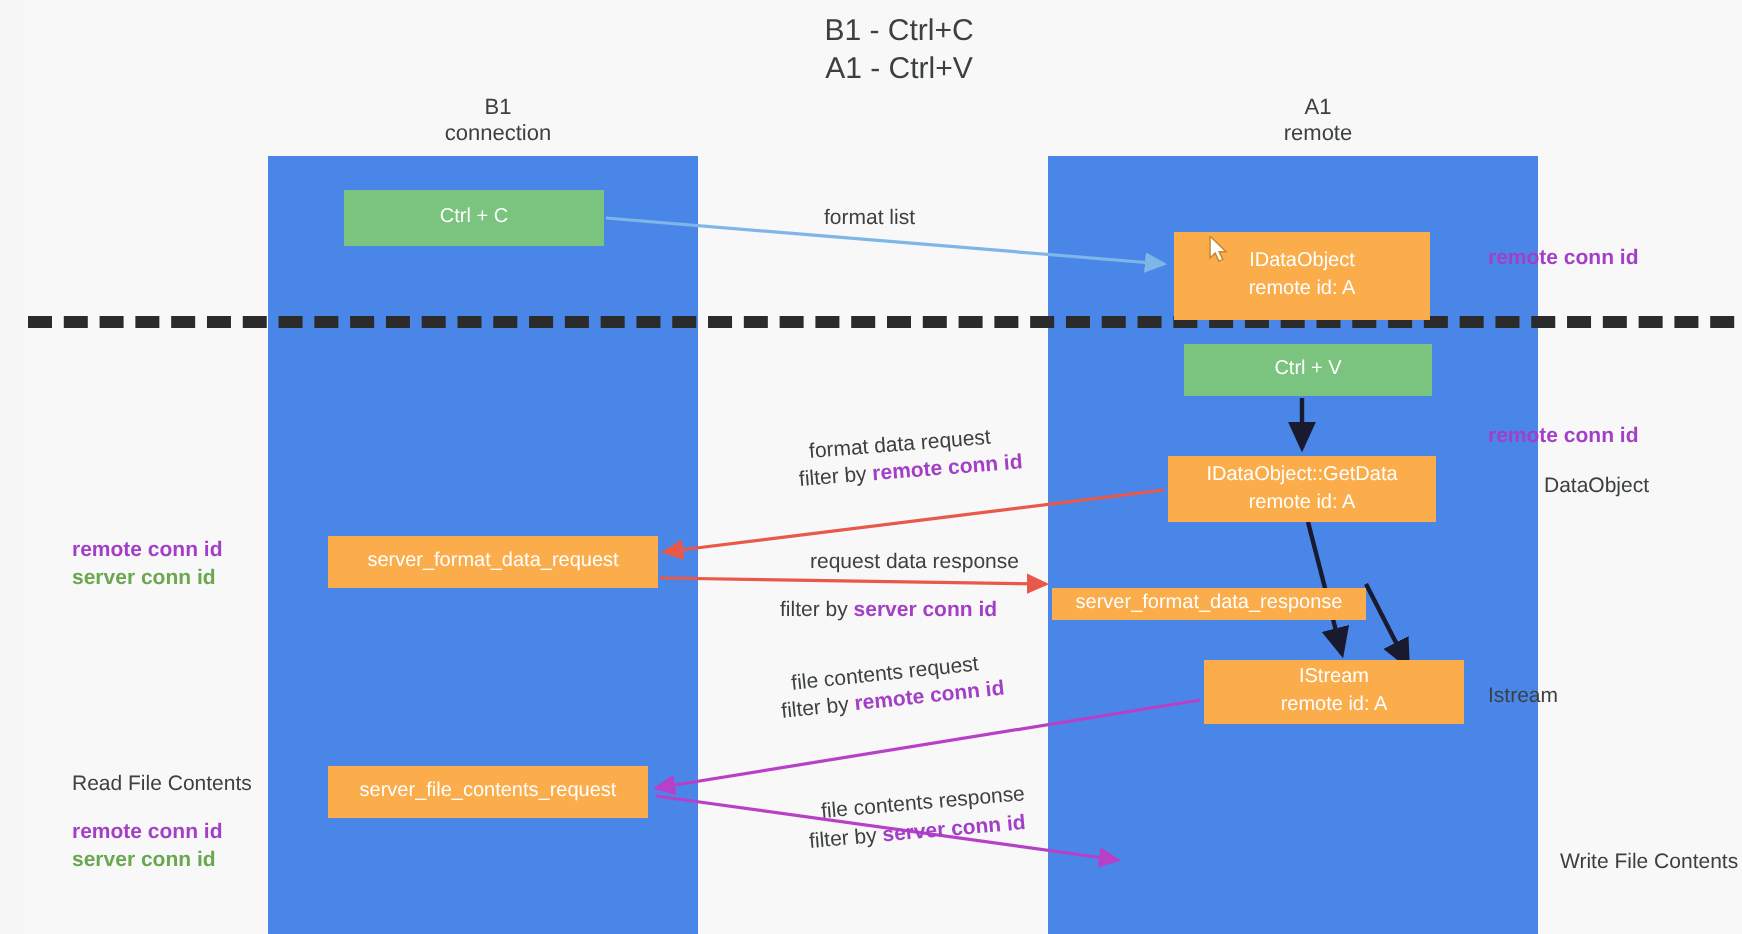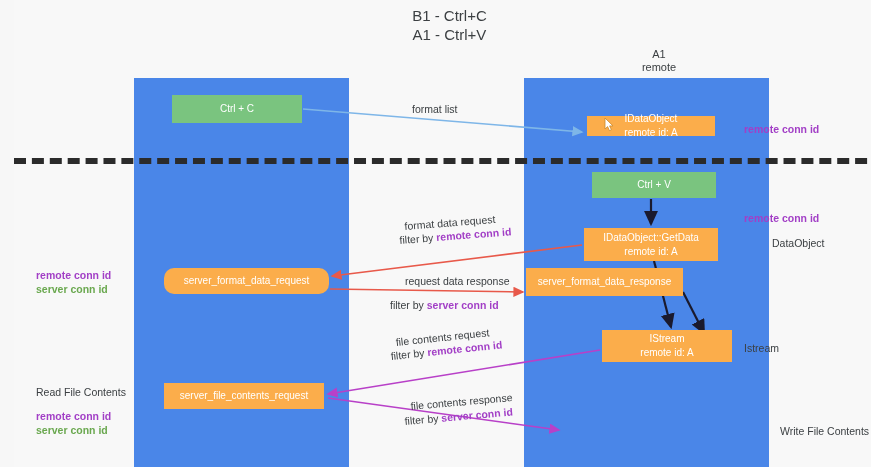--- a/index.html
+++ b/index.html
@@ -74,25 +74,25 @@
     color: #ffffff;
     font-size: 10px;
     line-height: 14px;
     text-align: center;
     white-space: pre;
   }
   .node.green  { background: #7ac47f; }
   .node.orange { background: #fbad4b; }
 
   #node-ctrlc   { left: 158px; top: 95px;  width: 130px; height: 28px; }
-  #node-idata   { left: 573px; top: 116px; width: 128px; height: 20px; }
+  #node-idata   { left: 573px; top: 116px; width: 128px; height: 44px; }
   #node-ctrlv   { left: 578px; top: 172px; width: 124px; height: 26px; }
   #node-getdata { left: 570px; top: 228px; width: 134px; height: 33px; }
-  #node-sfdreq  { left: 150px; top: 268px; width: 165px; height: 26px; border-radius: 10px; }
-  #node-sfdresp { left: 512px; top: 268px; width: 157px; height: 28px; }
+  #node-sfdreq  { left: 150px; top: 268px; width: 165px; height: 26px; }
+  #node-sfdresp { left: 512px; top: 294px; width: 157px; height: 16px; }
   #node-istream { left: 588px; top: 330px; width: 130px; height: 32px; }
   #node-sfcreq  { left: 150px; top: 383px; width: 160px; height: 26px; text-align: center; }
   #node-sfcresp { left: 548px; top: 417px; width: 155px; height: 26px; }
 
   .node .l2 { display: block; }
 
   
   #cursor-glyph {
     left: 590px;
     top: 118px;
@@ -151,20 +151,22 @@
   }
 </style>
 </head>
 <body>
 
 <div id="canvas">
 
   <div class="abs title">B1 - Ctrl+C
 A1 - Ctrl+V</div>
 
+  <div class="abs col-head" id="hdr-b1">B1
+connection</div>
   <div class="abs col-head" id="hdr-a1">A1
 remote</div>
 
   <div class="abs lane" id="lane-left"></div>
   <div class="abs lane" id="lane-right"></div>
 
   <svg class="overlay">
     <defs>
       <marker id="ah-blue" markerWidth="7" markerHeight="7" refX="6" refY="3.2" orient="auto">
         <path d="M0,0 L7,3.2 L0,6.4 z" fill="#7eb6e8"></path>

